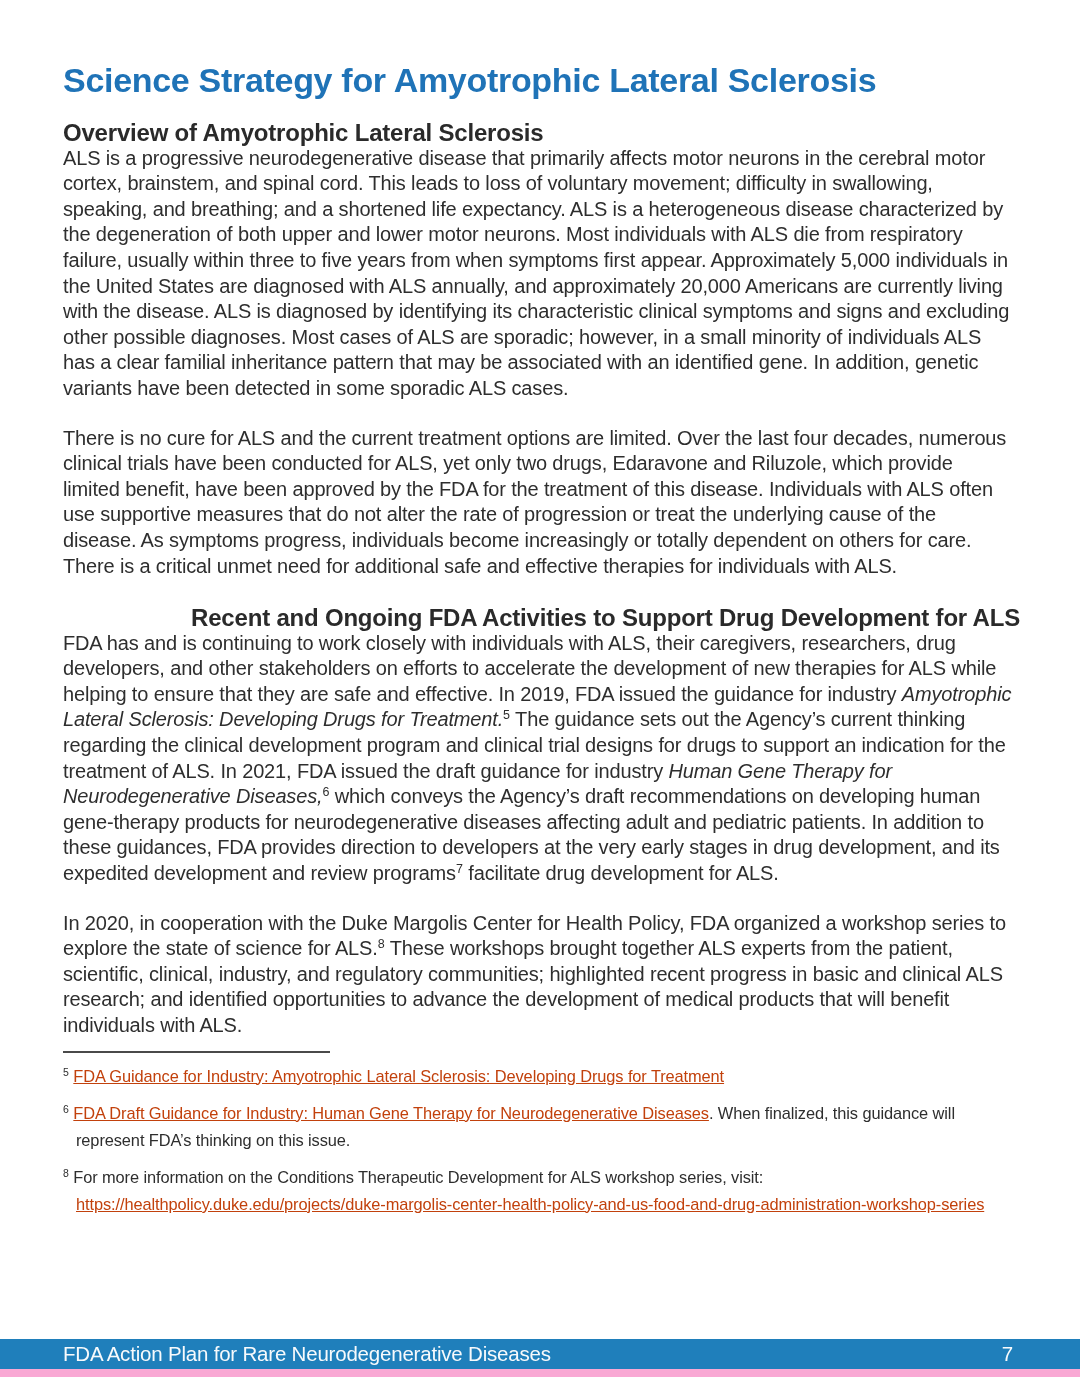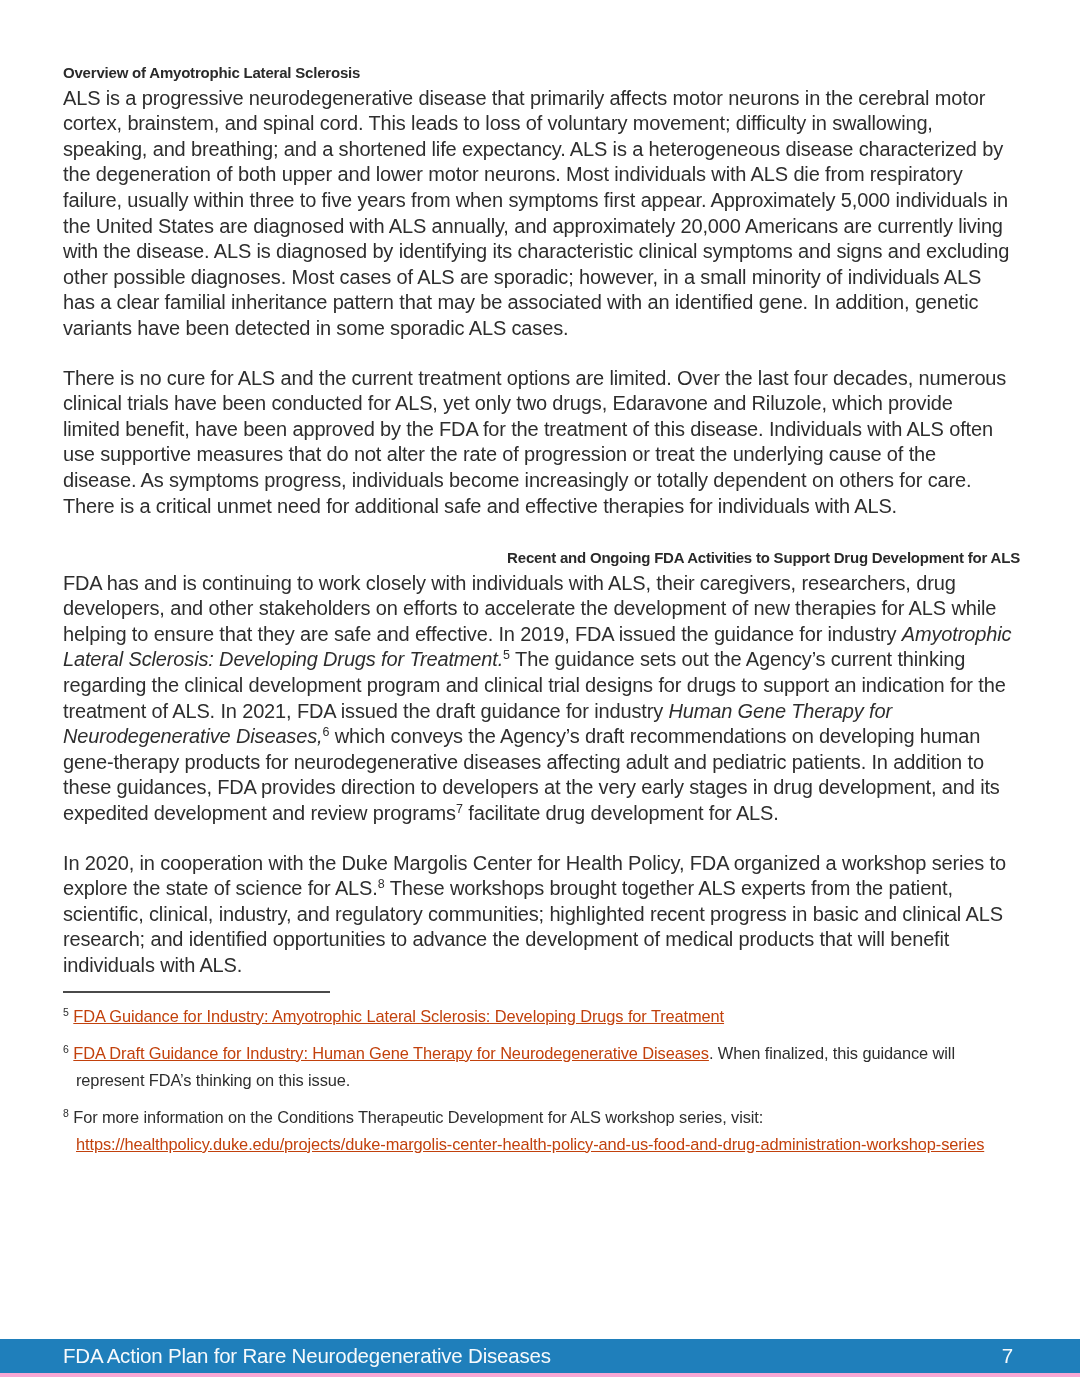--- a/index.html
+++ b/index.html
@@ -23,21 +23,21 @@
   }
   .doc-title {
     font-size: 34px;
     font-weight: bold;
     color: #1f73b7;
     letter-spacing: -0.3px;
     margin: 0 0 20px 0;
     line-height: 40px;
   }
   .section-heading {
-    font-size: 15px;
+    font-size: 24px;
     font-weight: bold;
     color: #2a2a2a;
     line-height: 25.6px;
     letter-spacing: -0.2px;
     margin: 0;
   }
   .section-heading.second {
     margin-top: 26px;
     text-align: right;
   }
@@ -87,36 +87,37 @@
     color: #c2410c;
     text-decoration: underline;
   }
   .footer-bar {
     position: absolute;
     left: 0;
     top: 1339px;
     width: 1080px;
     height: 38px;
     background: #1f7fbb;
-    border-bottom: 4px solid #f9a8d4;
+    border-bottom: 8px solid #f9a8d4;
     box-sizing: border-box;
     display: flex;
     align-items: center;
     justify-content: space-between;
     padding: 0 67px 0 63px;
     color: #f7fafc;
     font-size: 20.5px;
     letter-spacing: -0.2px;
   }
 </style>
 </head>
 <body>
 
 <div class="content">
 
+  <h1 class="doc-title">Science Strategy for Amyotrophic Lateral Sclerosis</h1>
 
   <h2 class="section-heading">Overview of Amyotrophic Lateral Sclerosis</h2>
 
   <p class="body-para"><span>ALS is a progressive neurodegenerative disease that primarily affects motor neurons in the cerebral motor cortex, brainstem, and spinal cord. This leads to loss of voluntary movement; difficulty in swallowing, speaking, and breathing; and a shortened life expectancy. ALS is a heterogeneous disease characterized by the degeneration of both upper and lower motor neurons. Most individuals with ALS die from respiratory failure, usually within three to five years from when symptoms first appear. Approximately 5,000 individuals in the United States are diagnosed with ALS annually, and approximately 20,000 Americans are currently living with the disease. ALS is diagnosed by identifying its characteristic clinical symptoms and signs and excluding other possible diagnoses. Most cases of ALS are sporadic; however, in a small minority of individuals ALS has a clear familial inheritance pattern that may be associated with an identified gene. In addition, genetic variants have been detected in some sporadic ALS cases.</span></p>
 
   <p class="body-para"><span>There is no cure for ALS and the current treatment options are limited. Over the last four decades, numerous clinical trials have been conducted for ALS, yet only two drugs, Edaravone and Riluzole, which provide limited benefit, have been approved by the FDA for the treatment of this disease. Individuals with ALS often use supportive measures that do not alter the rate of progression or treat the underlying cause of the disease. As symptoms progress, individuals become increasingly or totally dependent on others for care. There is a critical unmet need for additional safe and effective therapies for individuals with ALS.</span></p>
 
   <h2 class="section-heading second">Recent and Ongoing FDA Activities to Support Drug Development for ALS</h2>
 
   <p class="body-para"><span>FDA has and is continuing to work closely with individuals with ALS, their caregivers, researchers, drug developers, and other stakeholders on efforts to accelerate the development of new therapies for ALS while helping to ensure that they are safe and effective. In 2019, FDA issued the guidance for industry </span><em>Amyotrophic Lateral Sclerosis: Developing Drugs for Treatment.</em><sup class="body-sup">5</sup><span> The guidance sets out the Agency’s current thinking regarding the clinical development program and clinical trial designs for drugs to support an indication for the treatment of ALS. In 2021, FDA issued the draft guidance for industry </span><em>Human Gene Therapy for Neurodegenerative Diseases,</em><sup class="body-sup">6</sup><span> which conveys the Agency’s draft recommendations on developing human gene-therapy products for neurodegenerative diseases affecting adult and pediatric patients. In addition to these guidances, FDA provides direction to developers at the very early stages in drug development, and its expedited development and review programs</span><sup class="body-sup">7</sup><span> facilitate drug development for ALS.</span></p>

